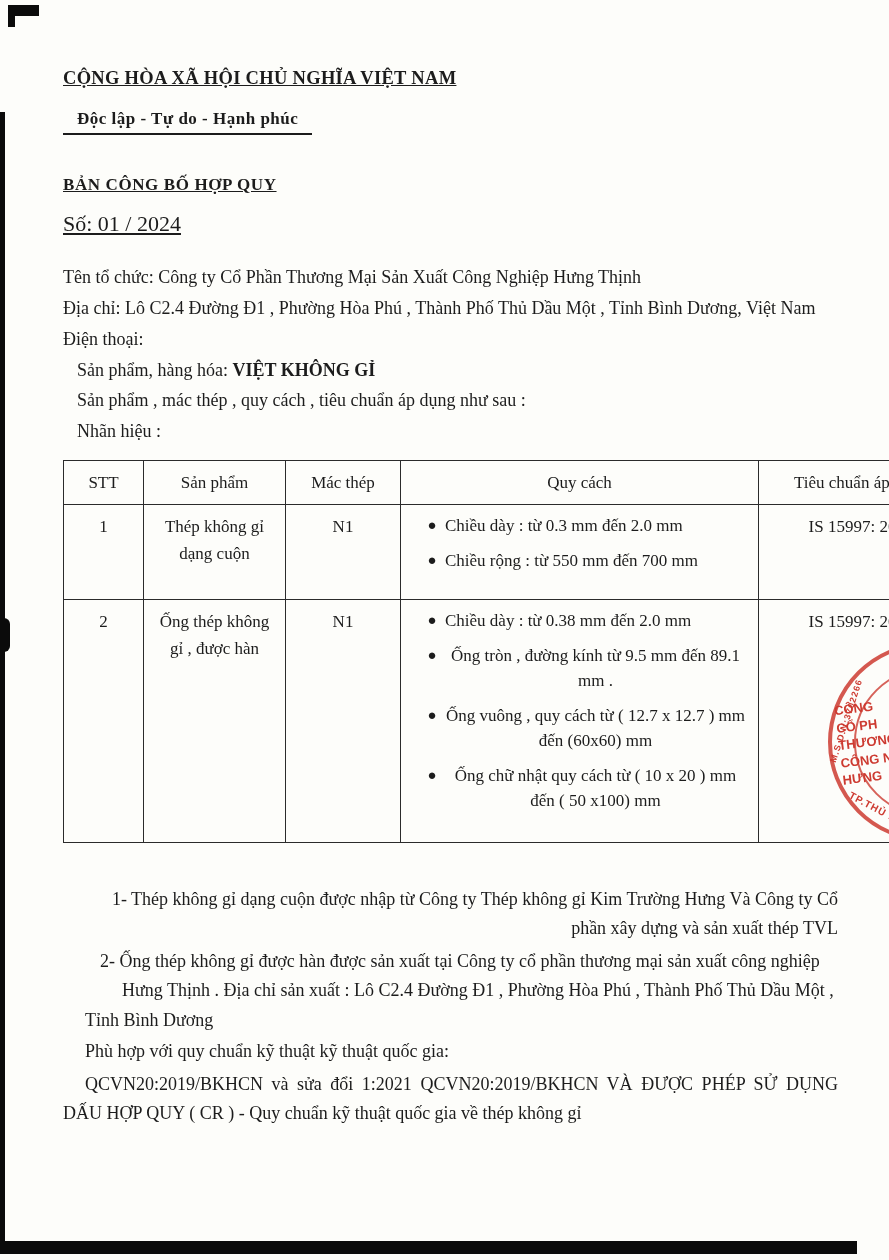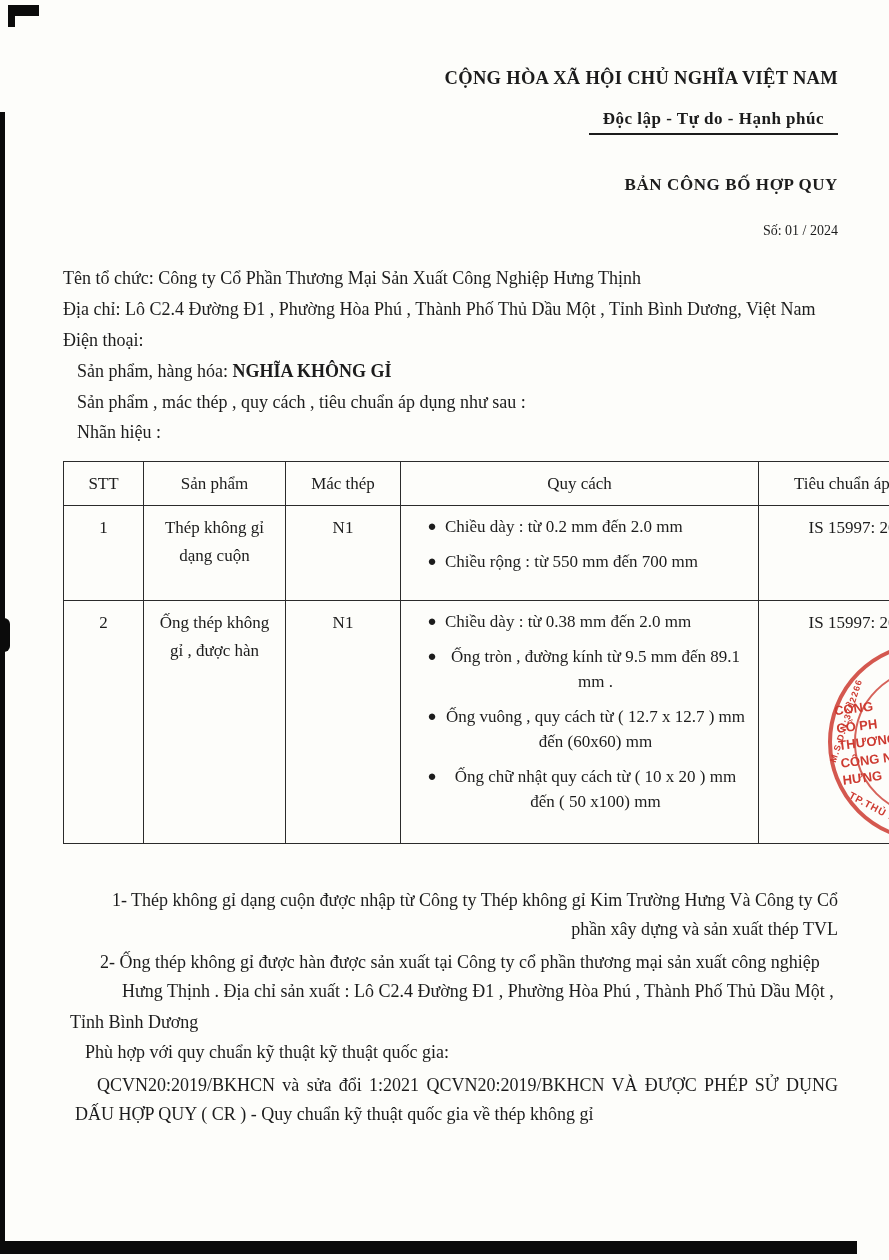--- a/index.html
+++ b/index.html
@@ -8,27 +8,27 @@
     width:889px;height:1260px;
     margin:0 auto;
     background:#fdfdfa;
     overflow:hidden;
     font-family:"Liberation Serif","DejaVu Serif",serif;
     color:#1c1c1c;
     font-size:18px;
     line-height:1.6;
   }
   .content{position:relative;padding:64px 51px 0 63px;z-index:2;}
-  .center{text-align:right;}
+  .center{text-align:left;text-decoration:underline;}
   .bold{font-weight:bold;}
   .nat{font-size:18.5px;letter-spacing:.3px;}
   .motto{margin-top:10px;}
   .motto-text{display:inline-block;border-bottom:2px solid #1c1c1c;padding:0 14px 1px 14px;font-size:17px;font-weight:bold;letter-spacing:.5px;}
   .doc-title{font-size:17px;margin-top:36px;letter-spacing:.6px;}
-  .doc-number{font-size:14px;margin-top:22px;}
+  .doc-number{font-size:22px;margin-top:8px;}
   .para{margin:2px 0 0 0;}
   .para.first{margin-top:22px;}
   .indent{margin-left:14px;}
   
   table.spec{border-collapse:collapse;table-layout:fixed;width:775px;margin-top:14px;font-size:17px;}
   table.spec th,table.spec td{border:1.5px solid #2b2b2b;vertical-align:top;text-align:center;font-weight:normal;padding:8px 12px;}
   th.c-stt,td.c-stt{width:55px;text-align:center;}
   th.c-prod,td.c-prod{width:117px;}
   td.c-prod{text-align:justify;}
   th.c-grade,td.c-grade{width:90px;text-align:left;}
@@ -37,23 +37,23 @@
   th.c-std,td.c-std{width:180px;}
   tr.r1 td{height:78px;}
   tr.r2 td{height:226px;}
   .spec-item{display:flex;margin:0 0 9px 6px;line-height:1.5;}
   .spec-item:last-child{margin-bottom:0;}
   .bullet{width:26px;flex:0 0 26px;font-size:15px;line-height:1.7;}
   
   .notes{margin-top:42px;}
   .note-plain{margin:0 0 4px 37px;text-align:right;}
   .note-hang{margin:0 0 2px 37px;padding-left:22px;text-indent:-22px;}
-  .note-province{margin:2px 0 2px 7px;font-family:Liberation Serif, serif;}
+  .note-province{margin:2px 0 2px 22px;font-family:Liberation Serif, serif;}
   .note-intro{margin:0 0 4px 22px;}
-  .note-body{margin:4px 0 0 12px;text-indent:22px;text-align:justify;}
+  .note-body{margin:4px 0 0 0;text-indent:22px;text-align:justify;}
   
   .artifact{position:absolute;background:#0b0b0b;z-index:3;}
   .corner-a{left:8px;top:5px;width:31px;height:11px;}
   .corner-b{left:8px;top:5px;width:7px;height:22px;}
   .left-bar{left:0;top:112px;width:5px;height:1140px;}
   .left-blob{left:0;top:618px;width:10px;height:34px;border-radius:0 6px 6px 0;}
   .bottom-bar{left:0;bottom:6px;width:857px;height:13px;}
   
   .stamp{position:absolute;left:828px;top:642px;width:200px;height:200px;z-index:5;mix-blend-mode:multiply;opacity:.92;}
   .stamp-ring{position:absolute;border-radius:50%;}
@@ -81,21 +81,21 @@
     <div class="center motto">
       <span class="motto-text">Độc lập - Tự do - Hạnh phúc</span>
     </div>
 
     <div class="center bold doc-title">BẢN CÔNG BỐ HỢP QUY</div>
     <div class="center doc-number">Số: 01 / 2024</div>
 
     <p class="para first">Tên tổ chức: Công ty Cổ Phần Thương Mại Sản Xuất Công Nghiệp Hưng Thịnh</p>
     <p class="para">Địa chỉ: Lô C2.4 Đường Đ1 , Phường Hòa Phú , Thành Phố Thủ Dầu Một , Tỉnh Bình Dương, Việt Nam</p>
     <p class="para">Điện thoại:</p>
-    <p class="para indent"><span>Sản phẩm, hàng hóa: </span><b>NGHĨA KHÔNG GỈ</b></p>
+    <p class="para indent"><span>Sản phẩm, hàng hóa: </span><b>VIỆT KHÔNG GỈ</b></p>
     <p class="para indent">Sản phẩm , mác thép , quy cách , tiêu chuẩn áp dụng như sau :</p>
     <p class="para indent">Nhãn hiệu :</p>
 
     <table class="spec">
       <thead>
         <tr>
           <th class="c-stt">STT</th>
           <th class="c-prod">Sản phẩm</th>
           <th class="c-grade">Mác thép</th>
           <th class="c-spec">Quy cách</th>
@@ -103,21 +103,21 @@
         </tr>
       </thead>
       <tbody>
         <tr class="r1">
           <td class="c-stt">1</td>
           <td class="c-prod">Thép không gỉ dạng cuộn</td>
           <td class="c-grade">N1</td>
           <td class="c-spec">
             <div class="spec-item">
                 <span class="bullet">●</span>
-                <span>Chiều dày : từ 0.2 mm đến 2.0 mm</span>
+                <span>Chiều dày : từ 0.3 mm đến 2.0 mm</span>
               </div>
             <div class="spec-item">
                 <span class="bullet">●</span>
                 <span>Chiều rộng : từ 550 mm đến 700 mm</span>
               </div>
           </td>
           <td class="c-std">IS 15997: 2012</td>
         </tr>
         <tr class="r2">
           <td class="c-stt">2</td>

